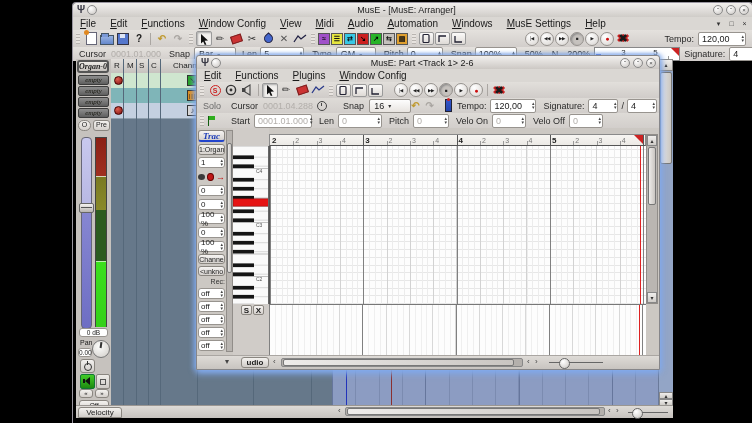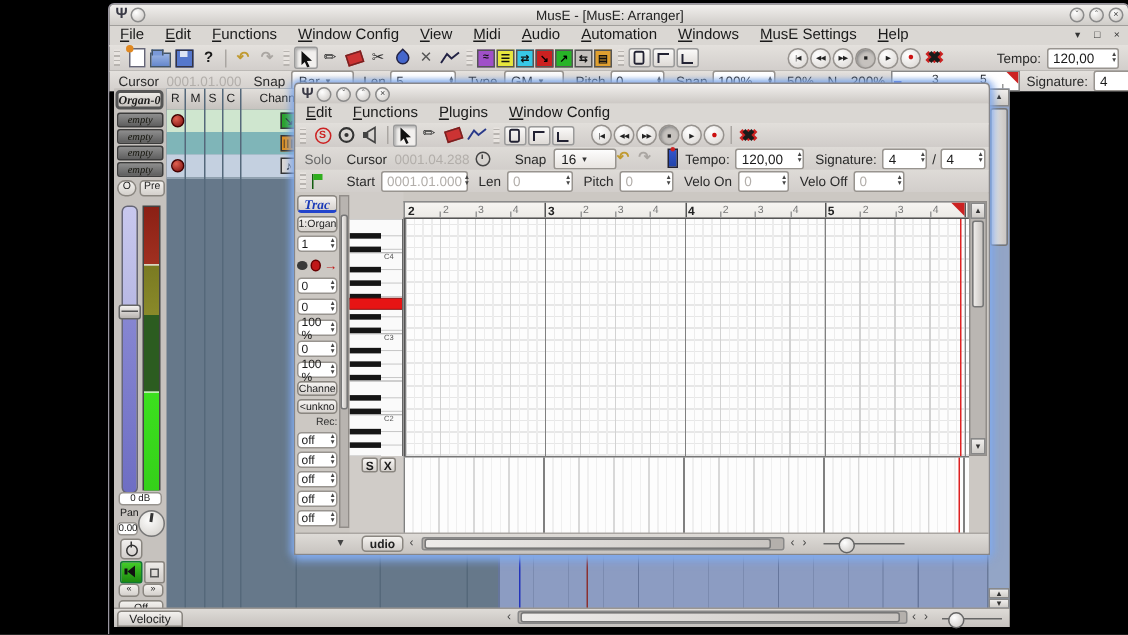--- a/index.html
+++ b/index.html
@@ -489,20 +489,21 @@
           <div class="slider-knob" style="left:556px;top:2px"></div>
         </div>
       </div>
     </div>
   </div>
 
   <div id="prwin">
     <div id="pr-title">
       <span class="appicon">Ψ</span>
       <span class="rbtn"></span>
+      <span class="ttl" style="flex:1;text-align:center">MusE: Part &lt;Track 1&gt; 2-6</span>
       <span class="rbtn">ˇ</span>
       <span class="rbtn">ˆ</span>
       <span class="rbtn">×</span>
     </div>
 
     <div id="pr-menu">
         <span class="menu-item"><u>E</u>dit</span>
         <span class="menu-item"><u>F</u>unctions</span>
         <span class="menu-item"><u>P</u>lugins</span>
         <span class="menu-item"><u>W</u>indow Config</span>

